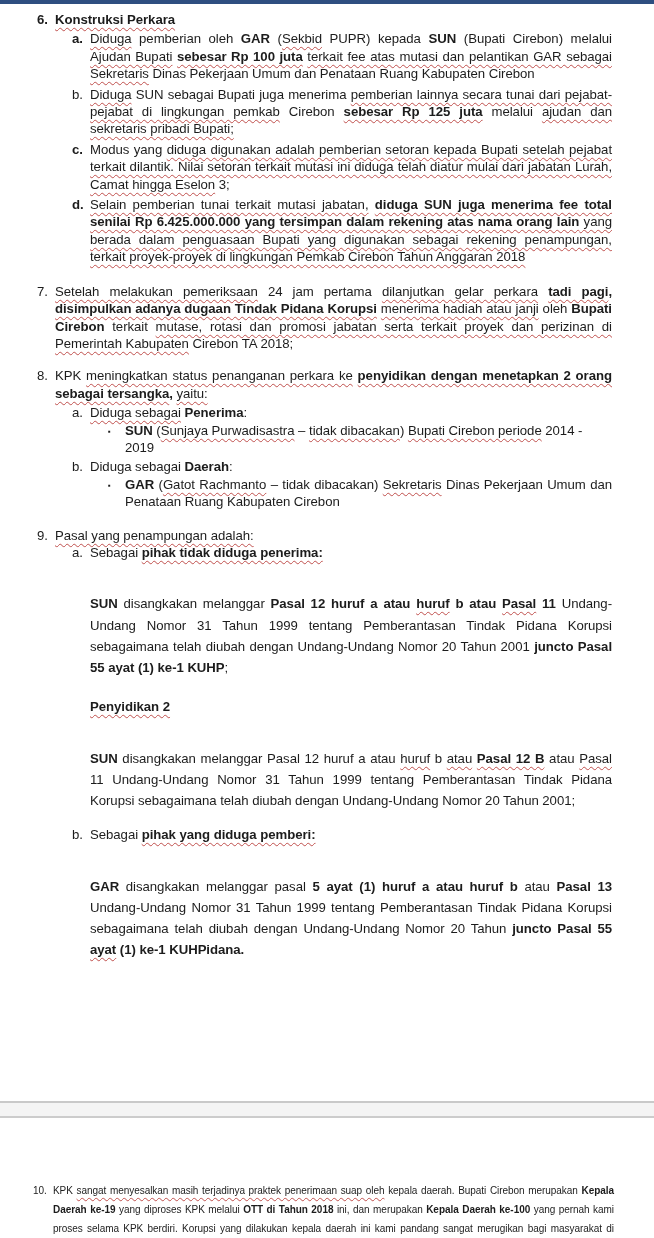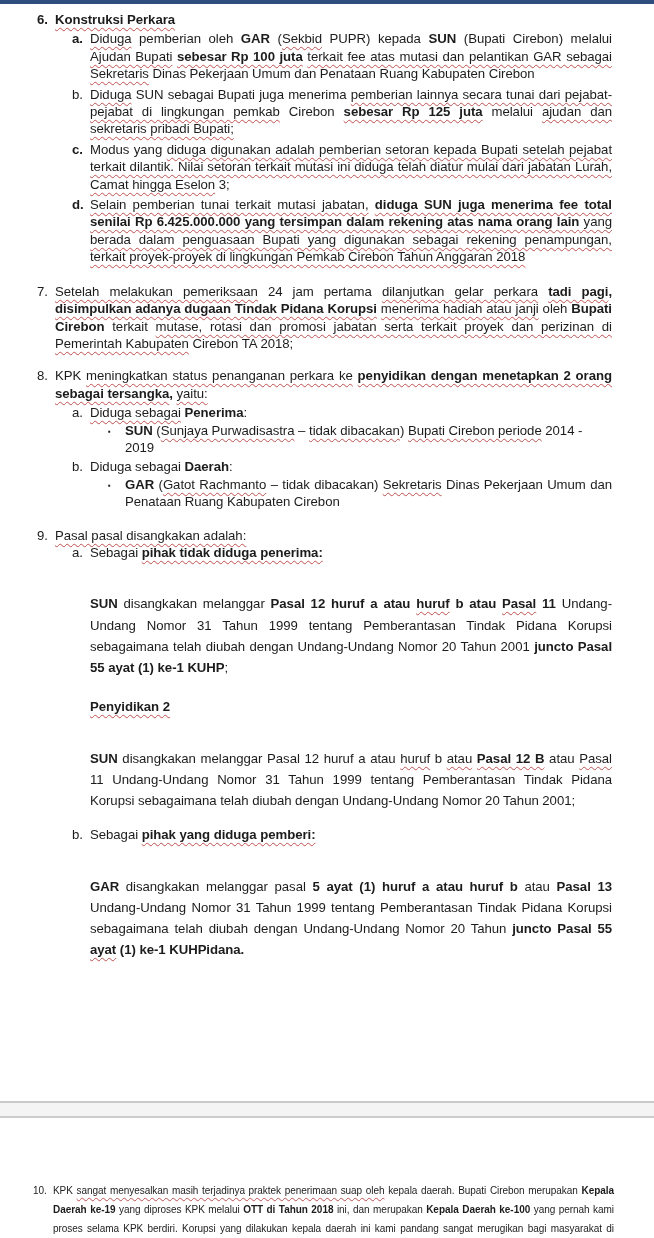--- a/index.html
+++ b/index.html
@@ -43,21 +43,21 @@
         <div class="blk li1 justify" data-name="item-6a"><span class="marker b" data-name="list-marker">a.</span><span class="w" data-name="text-run">Diduga</span><span data-name="text-run"> pemberian oleh </span><span class="b" data-name="text-run">GAR</span><span data-name="text-run"> (</span><span class="w" data-name="text-run">Sekbid</span><span data-name="text-run"> PUPR) kepada </span><span class="b" data-name="text-run">SUN</span><span data-name="text-run"> (Bupati Cirebon) melalui </span><span class="w" data-name="text-run">Ajudan Bupati</span><span data-name="text-run"> </span><span class="b w" data-name="text-run">sebesar Rp 100 juta</span><span data-name="text-run"> </span><span class="w" data-name="text-run">terkait fee atas mutasi dan pelantikan GAR sebagai Sekretaris</span><span data-name="text-run"> Dinas Pekerjaan Umum dan Penataan Ruang Kabupaten Cirebon</span></div>
         <div class="blk li1 justify" data-name="item-6b"><span class="marker" data-name="list-marker">b.</span><span class="w" data-name="text-run">Diduga</span><span data-name="text-run"> SUN sebagai Bupati juga menerima </span><span class="w" data-name="text-run">pemberian lainnya secara tunai dari pejabat-pejabat di lingkungan pemkab</span><span data-name="text-run"> Cirebon </span><span class="b w" data-name="text-run">sebesar Rp 125 juta</span><span data-name="text-run"> melalui </span><span class="w" data-name="text-run">ajudan dan sekretaris pribadi Bupati;</span></div>
         <div class="blk li1 justify" data-name="item-6c"><span class="marker b" data-name="list-marker">c.</span><span data-name="text-run">Modus yang </span><span class="w" data-name="text-run">diduga digunakan adalah pemberian setoran kepada Bupati setelah pejabat terkait dilantik. Nilai setoran terkait mutasi ini diduga telah diatur mulai dari jabatan Lurah, Camat hingga Eselon</span><span data-name="text-run"> 3;</span></div>
         <div class="blk li1 justify" data-name="item-6d"><span class="marker b" data-name="list-marker">d.</span><span class="w" data-name="text-run">Selain pemberian tunai terkait mutasi jabatan,</span><span data-name="text-run"> </span><span class="b w" data-name="text-run">diduga SUN juga menerima fee total senilai Rp 6.425.000.000 yang tersimpan dalam rekening atas nama orang lain</span><span class="w" data-name="text-run"> yang berada dalam </span><span class="w" data-name="text-run">penguasaan Bupati yang digunakan sebagai rekening penampungan, terkait proyek-proyek di lingkungan Pemkab Cirebon Tahun Anggaran 2018</span></div>
         <div class="blk li0 justify" data-name="item-7"><span class="marker" data-name="list-marker">7.</span><span class="w" data-name="text-run">Setelah melakukan pemeriksaan</span><span data-name="text-run"> 24 jam pertama </span><span class="w" data-name="text-run">dilanjutkan gelar perkara</span><span data-name="text-run"> </span><span class="b w" data-name="text-run">tadi pagi</span><span class="b" data-name="text-run">, </span><span class="b w" data-name="text-run">disimpulkan adanya dugaan Tindak Pidana Korupsi</span><span data-name="text-run"> </span><span class="w" data-name="text-run">menerima hadiah atau janji</span><span data-name="text-run"> oleh </span><span class="b" data-name="text-run">Bupati Cirebon</span><span data-name="text-run"> terkait </span><span class="w" data-name="text-run">mutase, rotasi dan promosi jabatan serta terkait proyek dan perizinan di Pemerintah Kabupaten</span><span data-name="text-run"> Cirebon TA 2018;</span></div>
         <div class="blk li0 justify" data-name="item-8"><span class="marker" data-name="list-marker">8.</span><span data-name="text-run">KPK </span><span class="w" data-name="text-run">meningkatkan status penanganan perkara ke</span><span data-name="text-run"> </span><span class="b w" data-name="text-run">penyidikan dengan menetapkan 2 orang sebagai tersangka</span><span class="b" data-name="text-run">, </span><span class="w" data-name="text-run">yaitu:</span></div>
         <div class="blk li1" data-name="item-8a"><span class="marker" data-name="list-marker">a.</span><span class="w" data-name="text-run">Diduga sebagai</span><span data-name="text-run"> </span><span class="b" data-name="text-run">Penerima</span><span data-name="text-run">:</span></div>
         <div class="blk bullet" data-name="suspect-sun"><span class="marker" data-name="bullet-icon">▪</span><span class="b" data-name="text-run">SUN</span><span data-name="text-run"> (</span><span class="w" data-name="text-run">Sunjaya Purwadisastra</span><span data-name="text-run"> – </span><span class="i w" data-name="text-run">tidak dibacakan</span><span data-name="text-run">) </span><span class="w" data-name="text-run">Bupati Cirebon periode</span><span data-name="text-run"> 2014 - 2019</span></div>
         <div class="blk li1" data-name="item-8b"><span class="marker" data-name="list-marker">b.</span><span data-name="text-run">Diduga sebagai </span><span class="b" data-name="text-run">Daerah</span><span data-name="text-run">:</span></div>
         <div class="blk bullet justify" data-name="suspect-gar"><span class="marker" data-name="bullet-icon">▪</span><span class="b" data-name="text-run">GAR</span><span data-name="text-run"> (</span><span class="w" data-name="text-run">Gatot Rachmanto</span><span data-name="text-run"> – </span><span class="i" data-name="text-run">tidak dibacakan</span><span data-name="text-run">) </span><span class="w" data-name="text-run">Sekretaris</span><span data-name="text-run"> Dinas Pekerjaan Umum dan Penataan Ruang Kabupaten Cirebon</span></div>
-        <div class="blk li0" data-name="item-9"><span class="marker" data-name="list-marker">9.</span><span class="w" data-name="text-run">Pasal pasal disangkakan adalah:</span></div>
+        <div class="blk li0" data-name="item-9"><span class="marker" data-name="list-marker">9.</span><span class="w" data-name="text-run">Pasal yang penampungan adalah:</span></div>
         <div class="blk li1" data-name="item-9a"><span class="marker" data-name="list-marker">a.</span><span data-name="text-run">Sebagai </span><span class="b w" data-name="text-run">pihak tidak diduga penerima:</span></div>
         <div class="blk law justify" data-name="penyidikan-1-charge"><span class="b" data-name="text-run">SUN</span><span data-name="text-run"> disangkakan melanggar </span><span class="b" data-name="text-run">Pasal 12 huruf a atau </span><span class="b w" data-name="text-run">huruf</span><span class="b" data-name="text-run"> b atau </span><span class="b w" data-name="text-run">Pasal</span><span class="b" data-name="text-run"> 11</span><span data-name="text-run"> Undang-Undang Nomor 31 Tahun 1999 tentang Pemberantasan Tindak Pidana Korupsi sebagaimana telah diubah dengan Undang-Undang Nomor 20 Tahun 2001 </span><span class="b i" data-name="text-run">juncto</span><span class="b" data-name="text-run"> </span><span class="b" data-name="text-run">Pasal 55 ayat (1) ke-1 KUHP</span><span data-name="text-run">;</span></div>
         <div class="blk penhead" data-name="penyidikan-2-heading"><span class="b w" data-name="text-run">Penyidikan 2</span></div>
         <div class="blk law justify" data-name="penyidikan-2-charge"><span class="b" data-name="text-run">SUN</span><span data-name="text-run"> disangkakan melanggar Pasal 12 huruf a atau </span><span class="w" data-name="text-run">huruf</span><span data-name="text-run"> b </span><span class="w" data-name="text-run">atau</span><span data-name="text-run"> </span><span class="b w" data-name="text-run">Pasal 12 B</span><span data-name="text-run"> atau </span><span class="w" data-name="text-run">Pasal</span><span data-name="text-run"> 11 Undang-Undang Nomor 31 Tahun 1999 tentang Pemberantasan Tindak Pidana Korupsi sebagaimana telah diubah dengan Undang-Undang Nomor 20 Tahun 2001;</span></div>
         <div class="blk li1" data-name="item-9b"><span class="marker" data-name="list-marker">b.</span><span data-name="text-run">Sebagai </span><span class="b w" data-name="text-run">pihak yang diduga pemberi:</span></div>
         <div class="blk law justify" data-name="gar-charge"><span class="b" data-name="text-run">GAR</span><span data-name="text-run"> disangkakan melanggar pasal </span><span class="b" data-name="text-run">5 ayat (1) huruf a atau huruf b</span><span data-name="text-run"> atau </span><span class="b" data-name="text-run">Pasal 13</span><span data-name="text-run"> Undang-Undang Nomor 31 Tahun 1999 tentang Pemberantasan Tindak Pidana Korupsi sebagaimana telah diubah dengan Undang-Undang Nomor 20 Tahun </span><span class="b i" data-name="text-run">juncto</span><span class="b" data-name="text-run"> </span><span class="b" data-name="text-run">Pasal 55 </span><span class="b w" data-name="text-run">ayat</span><span class="b" data-name="text-run"> (1) ke-1 KUHPidana.</span></div>
       </div>
   </div>
   <div class="pagebreak" data-name="page-break-gap" style="background: rgb(244, 244, 244);"></div>
   <div class="page page2" data-name="page-2">

